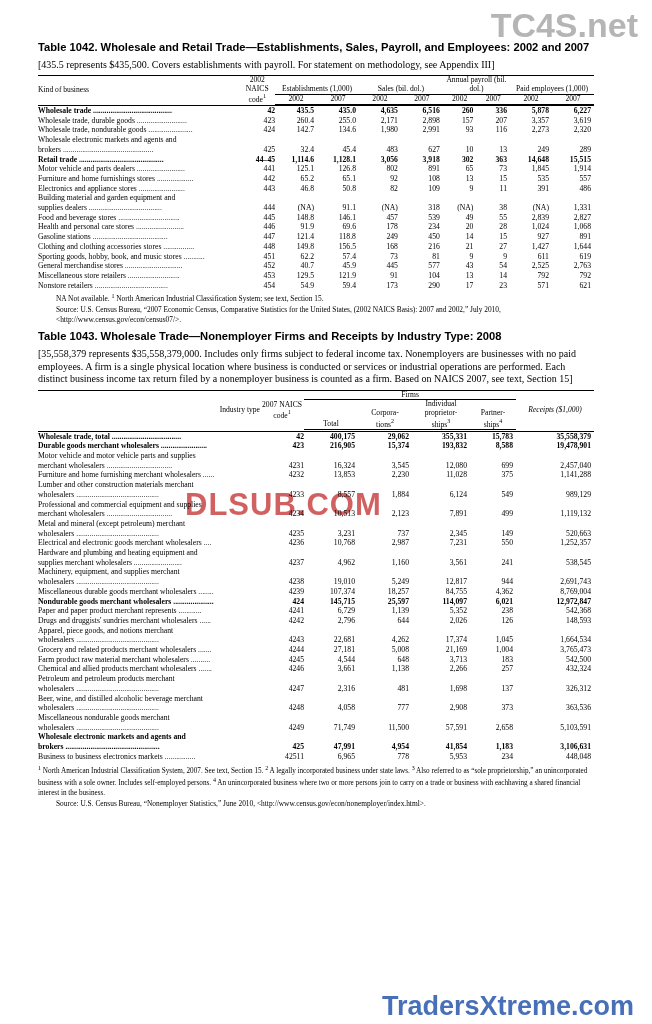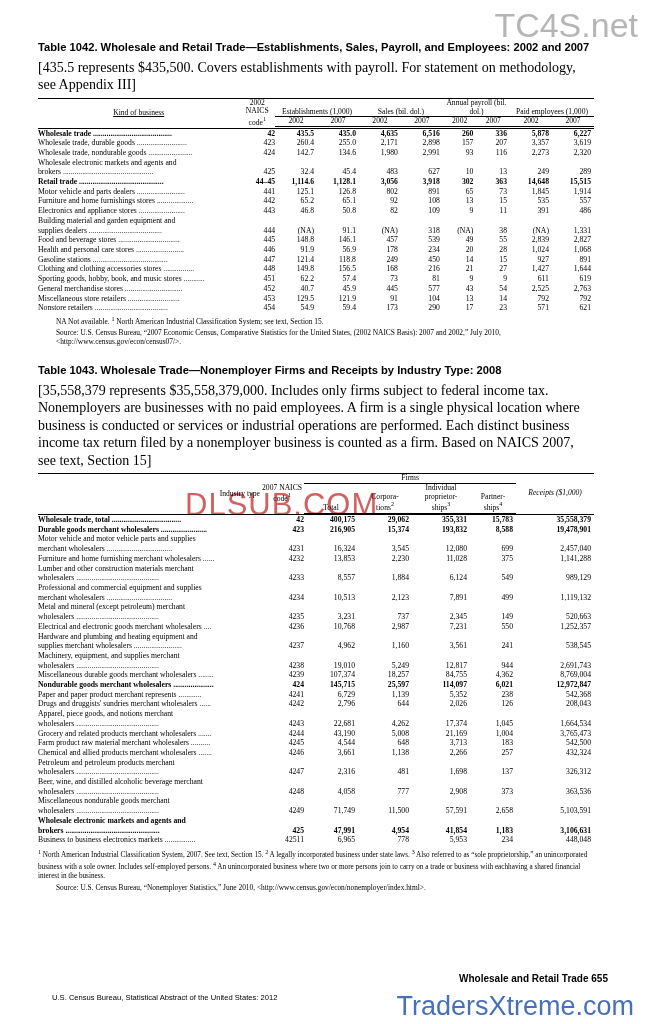--- a/index.html
+++ b/index.html
@@ -1,44 +1,44 @@
 <!DOCTYPE html>
 <html><head>
 <meta charset="utf-8">
 <style>
   html,body{margin:0;padding:0;background:#ffffff;}
   body{width:652px;height:1024px;position:relative;font-family:"Liberation Serif",serif;color:#000;}
   .page{position:relative;width:652px;height:1024px;overflow:hidden;}
 
-  .wm{position:absolute;font-family:"Liberation Sans",sans-serif;font-weight:normal;color:rgba(160,160,160,.55);pointer-events:none;}
+  .wm{position:absolute;font-family:"Liberation Sans",sans-serif;font-weight:bold;color:rgba(160,160,160,.55);pointer-events:none;}
   .wm-top{top:6px;right:14px;font-size:34px;color:rgba(120,120,120,.55);}
   .wm-mid{top:487px;left:185px;font-size:31px;color:rgba(190,30,30,.70);letter-spacing:1px;}
   .wm-bot{bottom:2px;right:18px;font-size:27px;color:rgba(30,80,170,.82);}
 
   .content{position:absolute;left:38px;top:40px;width:556px;}
 
   h1.tbl-title{font-family:"Liberation Sans",sans-serif;font-size:11.2px;font-weight:bold;margin:0 0 4px 0;line-height:1.33;}
-  p.headnote{font-size:14px;margin:0 0 4px 0;line-height:1.25;}
+  p.headnote{font-size:10px;margin:0 0 4px 0;line-height:1.25;}
 
   table.t{border-collapse:collapse;width:100%;font-size:7.7px;table-layout:fixed;}
   table.t td,table.t th{padding:0;vertical-align:bottom;}
   .hdr td,.hdr th{font-size:7.6px;text-align:center;vertical-align:bottom;padding:2px 1px;line-height:1.15;font-family:"Liberation Serif",serif;}
   .bt{border-top:1px solid #000;}
   .bb{border-bottom:1px solid #000;}
   .num{text-align:right;padding-right:3px !important;}
   .lead{position:relative;padding-left:0;}
   .ind1{padding-left:8px;}
   .ind2{padding-left:14px;}
   .b{font-weight:bold;}
   .row td{padding:0.6px 0;line-height:1.26;}
   .sup{font-size:6px;vertical-align:super;}
   .note{font-size:7.4px;line-height:1.28;margin:3px 0 0 0;}
   .note.ind{padding-left:18px;}
   .src{font-size:7.4px;line-height:1.28;margin:1px 0 0 0;padding-left:18px;}
-  h1.t2{margin-top:16px;}
+  h1.t2{margin-top:5px;}
   .footnote{font-size:7.2px;line-height:1.3;margin:4px 0 0 0;}
   .footer{position:absolute;left:52px;right:44px;bottom:22px;}
   .foot-line{font-family:"Liberation Sans",sans-serif;font-size:10px;font-weight:bold;text-align:right;}
   .foot-sub{font-family:"Liberation Sans",sans-serif;font-size:7.6px;margin-top:9px;}
   .ctr{text-align:right;}
 </style>
 </head>
 <body>
 
 <div class="page">
@@ -60,21 +60,21 @@
           <col style="width:40px">
         <col style="width:40px">
           <col style="width:40px">
         <col style="width:32px">
           <col style="width:32px">
         <col style="width:40px">
           <col style="width:40px">
       </colgroup>
       <tbody>
           <tr class="hdr">
-        <td class="bt bb" rowspan="3" style="vertical-align:middle;text-align:center;text-decoration:underline;">Kind of business</td>
+        <td class="bt bb" rowspan="3" style="vertical-align:middle;text-align:left;">Kind of business</td>
         <td class="bt" rowspan="2" style="vertical-align:middle;line-height:1.1;">
           <span>2002 NAICS code</span><span class="sup">1</span>
         </td>
         <td class="bt bb" colspan="2">Establishments (1,000)</td>
         <td class="bt bb" colspan="2">Sales (bil. dol.)</td>
         <td class="bt bb" colspan="2">Annual payroll (bil. dol.)</td>
         <td class="bt bb" colspan="2">Paid employees (1,000)</td>
       </tr>
       <tr class="hdr">
         <td class="bb">2002</td>
@@ -240,21 +240,21 @@
             <td class="num">539</td>
             <td class="num">49</td>
             <td class="num">55</td>
             <td class="num">2,839</td>
             <td class="num">2,827</td>
           </tr>
           <tr class="row">
             <td class="lead">Health and personal care stores .........................</td>
             <td class="ctr">446</td>
             <td class="num">91.9</td>
-            <td class="num">56.9</td>
+            <td class="num">69.6</td>
             <td class="num">178</td>
             <td class="num">234</td>
             <td class="num">20</td>
             <td class="num">28</td>
             <td class="num">1,024</td>
             <td class="num">1,068</td>
           </tr>
           <tr class="row">
             <td class="lead">Gasoline stations .......................................</td>
             <td class="ctr">447</td>
@@ -544,21 +544,21 @@
             <td class="num">238</td>
             <td class="num">542,368</td>
           </tr>
           <tr class="row">
             <td class="lead ind1">Drugs and druggists' sundries merchant wholesalers ......</td>
             <td class="ctr">4242</td>
             <td class="num">2,796</td>
             <td class="num">644</td>
             <td class="num">2,026</td>
             <td class="num">126</td>
-            <td class="num">208,043</td>
+            <td class="num">148,593</td>
           </tr>
           <tr class="row">
             <td class="lead ind1">Apparel, piece goods, and notions merchant</td>
             <td class="ctr"></td>
             <td class="num"></td>
             <td class="num"></td>
             <td class="num"></td>
             <td class="num"></td>
             <td class="num"></td>
           </tr>
@@ -567,21 +567,21 @@
             <td class="ctr">4243</td>
             <td class="num">22,681</td>
             <td class="num">4,262</td>
             <td class="num">17,374</td>
             <td class="num">1,045</td>
             <td class="num">1,664,534</td>
           </tr>
           <tr class="row">
             <td class="lead ind1">Grocery and related products merchant wholesalers .......</td>
             <td class="ctr">4244</td>
-            <td class="num">43,190</td>
+            <td class="num">27,181</td>
             <td class="num">5,008</td>
             <td class="num">21,169</td>
             <td class="num">1,004</td>
             <td class="num">3,765,473</td>
           </tr>
           <tr class="row">
             <td class="lead ind1">Farm product raw material merchant wholesalers ..........</td>
             <td class="ctr">4245</td>
             <td class="num">4,544</td>
             <td class="num">648</td>
@@ -682,18 +682,14 @@
         </tbody>
     </table>
 
     <p class="footnote">
       <span class="sup">1</span><span> North American Industrial Classification System, 2007. See text, Section 15. </span><span class="sup">2</span><span> A legally incorporated business under state laws. </span><span class="sup">3</span><span> Also referred to as “sole proprietorship,” an unincorporated business with a sole owner. Includes self-employed persons. </span><span class="sup">4</span><span> An unincorporated business where two or more persons join to carry on a trade or business with eachhaving a shared financial interest in the business.</span>
     </p>
     <p class="src" style="padding-left:18px;">Source: U.S. Census Bureau, “Nonemployer Statistics,” June 2010, &lt;http://www.census.gov/econ/nonemployer/index.html&gt;.</p>
 
   </div>
 
-  <div class="footer">
-    <div class="foot-line">Wholesale and Retail Trade  655</div>
-    <div class="foot-sub">U.S. Census Bureau, Statistical Abstract of the United States: 2012</div>
-  </div>
 
 </div>
 
 </body></html>

